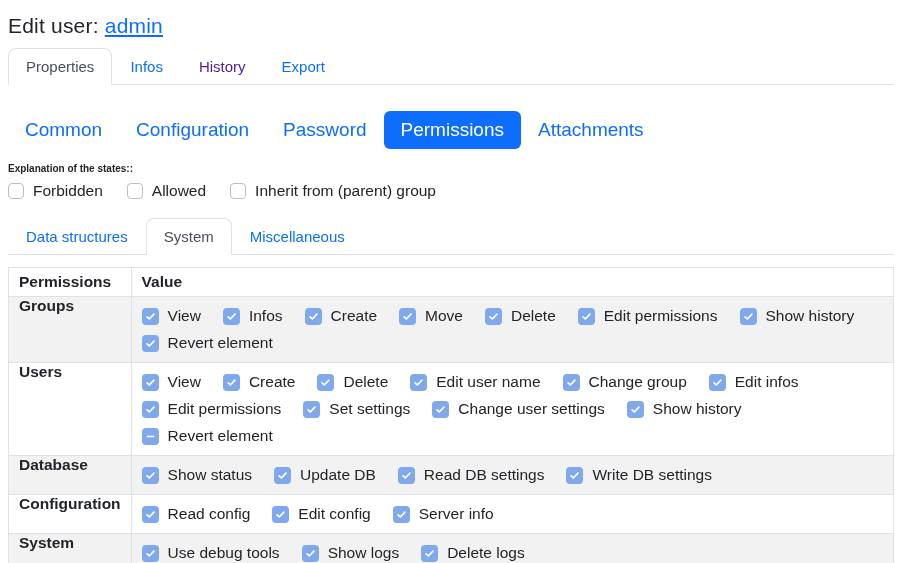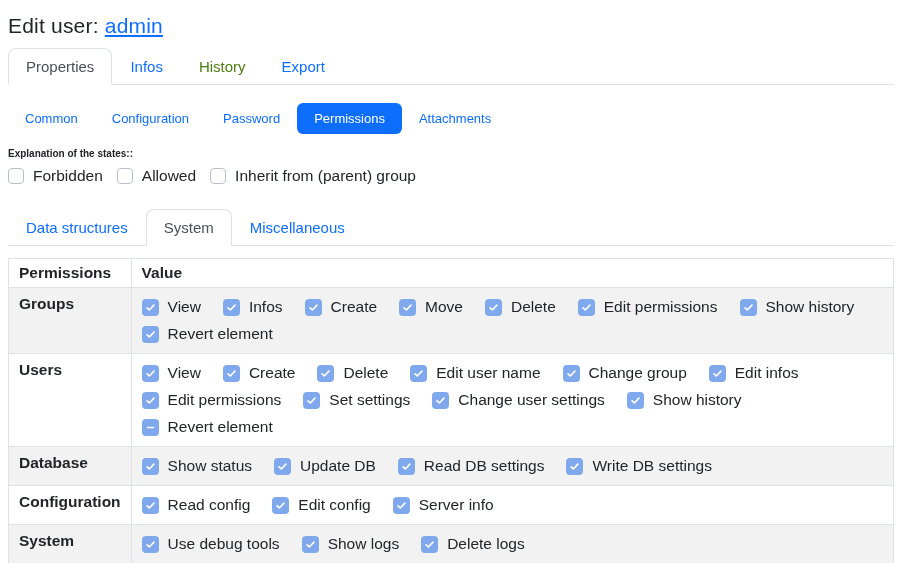--- a/index.html
+++ b/index.html
@@ -19,33 +19,33 @@
   .nav-tabs { display: flex; border-bottom: 1px solid #dee2e6; list-style: none; }
   .nav-tabs .nav-link {
     display: block; padding: 9px 17px; font-size: 15px; color: #0d6efd;
     border: 1px solid transparent; border-top-left-radius: 8px; border-top-right-radius: 8px;
     margin-bottom: -1px; cursor: pointer; text-decoration: none;
   }
   .nav-tabs .nav-link.active {
     color: #495057; background: #fff;
     border-color: #dee2e6 #dee2e6 #fff;
   }
-  .nav-tabs .nav-link.disabled { color: #4d7c0f; cursor: default; }
+  .nav-tabs .nav-link.disabled { color: #4c1d95; cursor: default; }
 
   
   .nav-pills { display: flex; list-style: none; margin: 18px 0 14px 0; }
   .nav-pills .pill {
-    padding: 8px 17px; font-size: 13px; color: #0d6efd; border-radius: 6px;
-    cursor: pointer; text-decoration: none;
+    padding: 8px 17px; font-size: 19px; color: #0d6efd; border-radius: 6px;
+    cursor: pointer; text-decoration: none; margin-top: 8px;
   }
   .nav-pills .pill.active { background: #0d6efd; color: #fff; }
 
   
   .legend-heading { font-weight: 700; font-size: 10px; margin: 4px 0 8px 0; }
-  .legend-row { display: flex; align-items: center; column-gap: 14px; margin-bottom: 24px; }
+  .legend-row { display: flex; align-items: center; column-gap: 24px; margin-bottom: 18px; }
   .legend-item { display: flex; align-items: center; white-space: nowrap; font-size: 15.5px; }
 
   
   .section-tabs { margin-top: 16px; }
 
   
   .cbx {
     width: 17px; height: 17px; border-radius: 4px; margin-right: 9px; flex: 0 0 17px;
     display: inline-flex; align-items: center; justify-content: center; cursor: pointer;
   }
@@ -56,21 +56,21 @@
   table.perm-table {
     width: 100%; border-collapse: collapse; margin-top: 12px;
     border: 1px solid #dee2e6; font-size: 15.5px;
   }
   .perm-table th, .perm-table td {
     text-align: left; vertical-align: top; padding: 4px 10px;
     border-top: 1px solid #dee2e6;
   }
   .perm-table thead th { font-weight: 700; border-top: none; padding: 5px 10px; }
   .perm-table .col-cat { width: 113px; border-right: 1px solid #dee2e6; }
-  .perm-table tbody th { font-weight: 700; padding-top: 7px; }
+  .perm-table tbody th { font-weight: 700; padding-top: 0; }
   .perm-table tbody tr:nth-child(odd) { background: #f2f2f3; }
   .perm-line { display: flex; flex-wrap: wrap; align-items: center; column-gap: 22px; min-height: 24px; margin: 3px 0; }
   .perm-item { display: inline-flex; align-items: center; white-space: nowrap; justify-content: flex-end; }
 </style>
 </head>
 <body>
 
 <div class="container">
 
   <h1 class="page-title"><span>Edit user:</span>&nbsp;<a>admin</a></h1>

